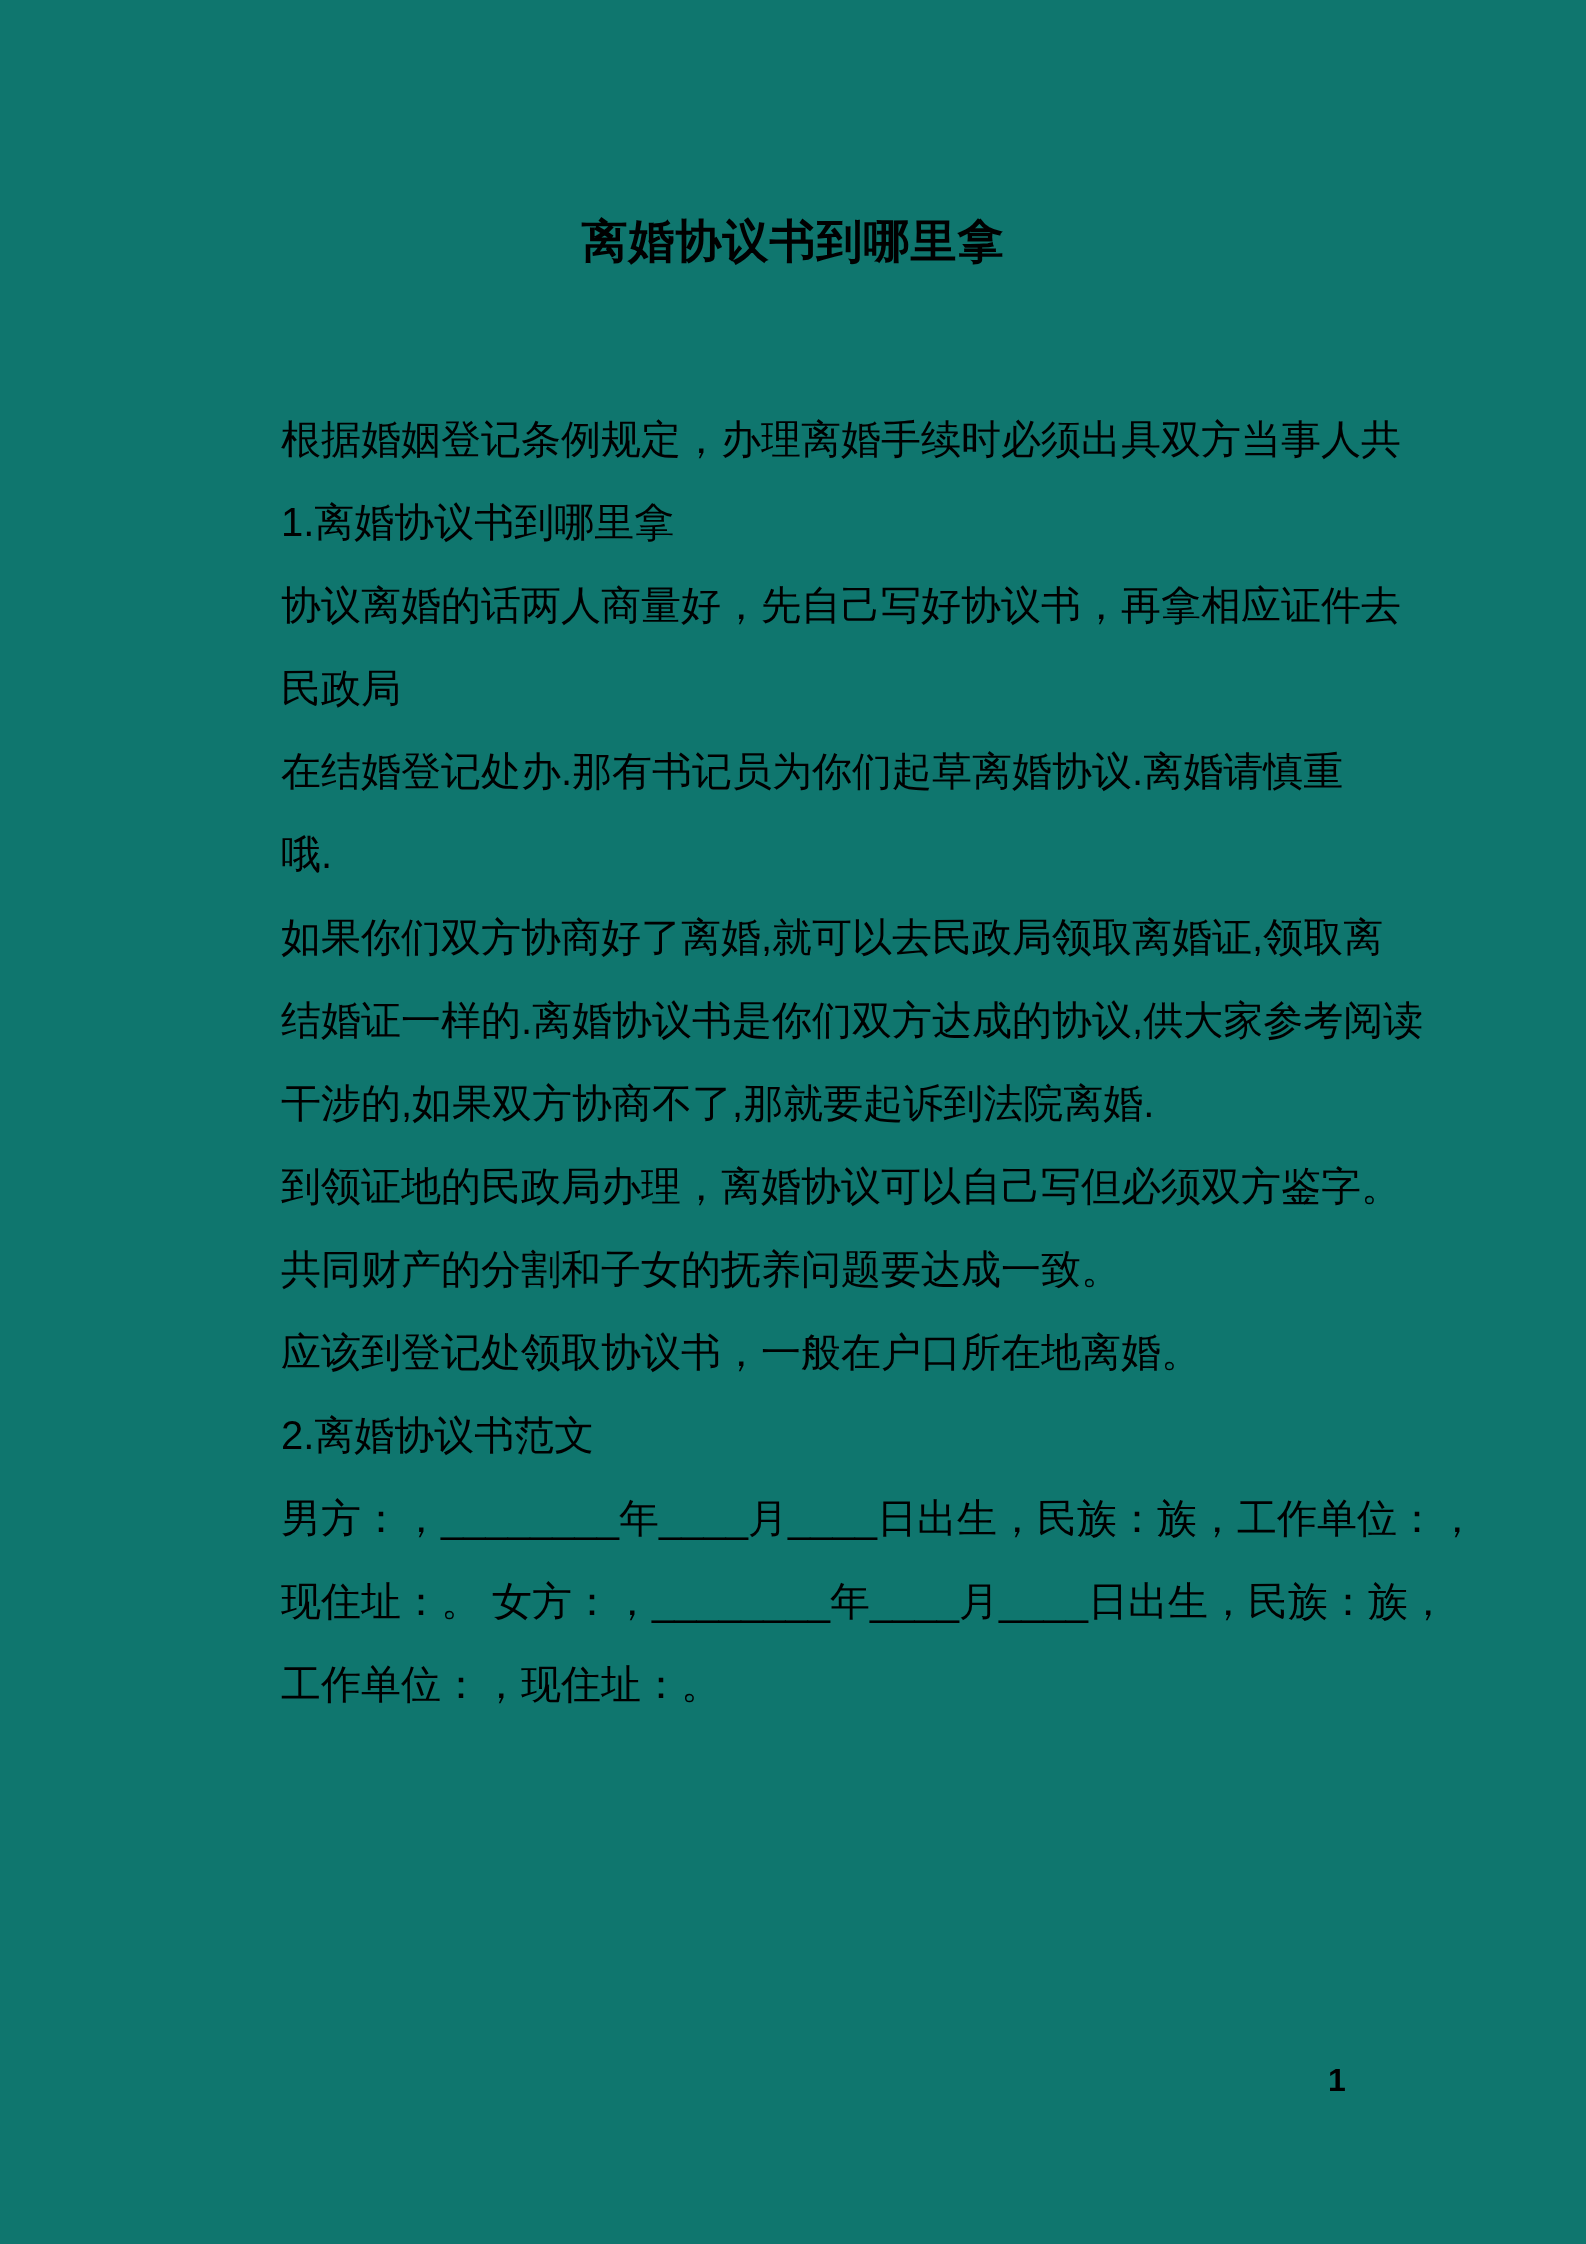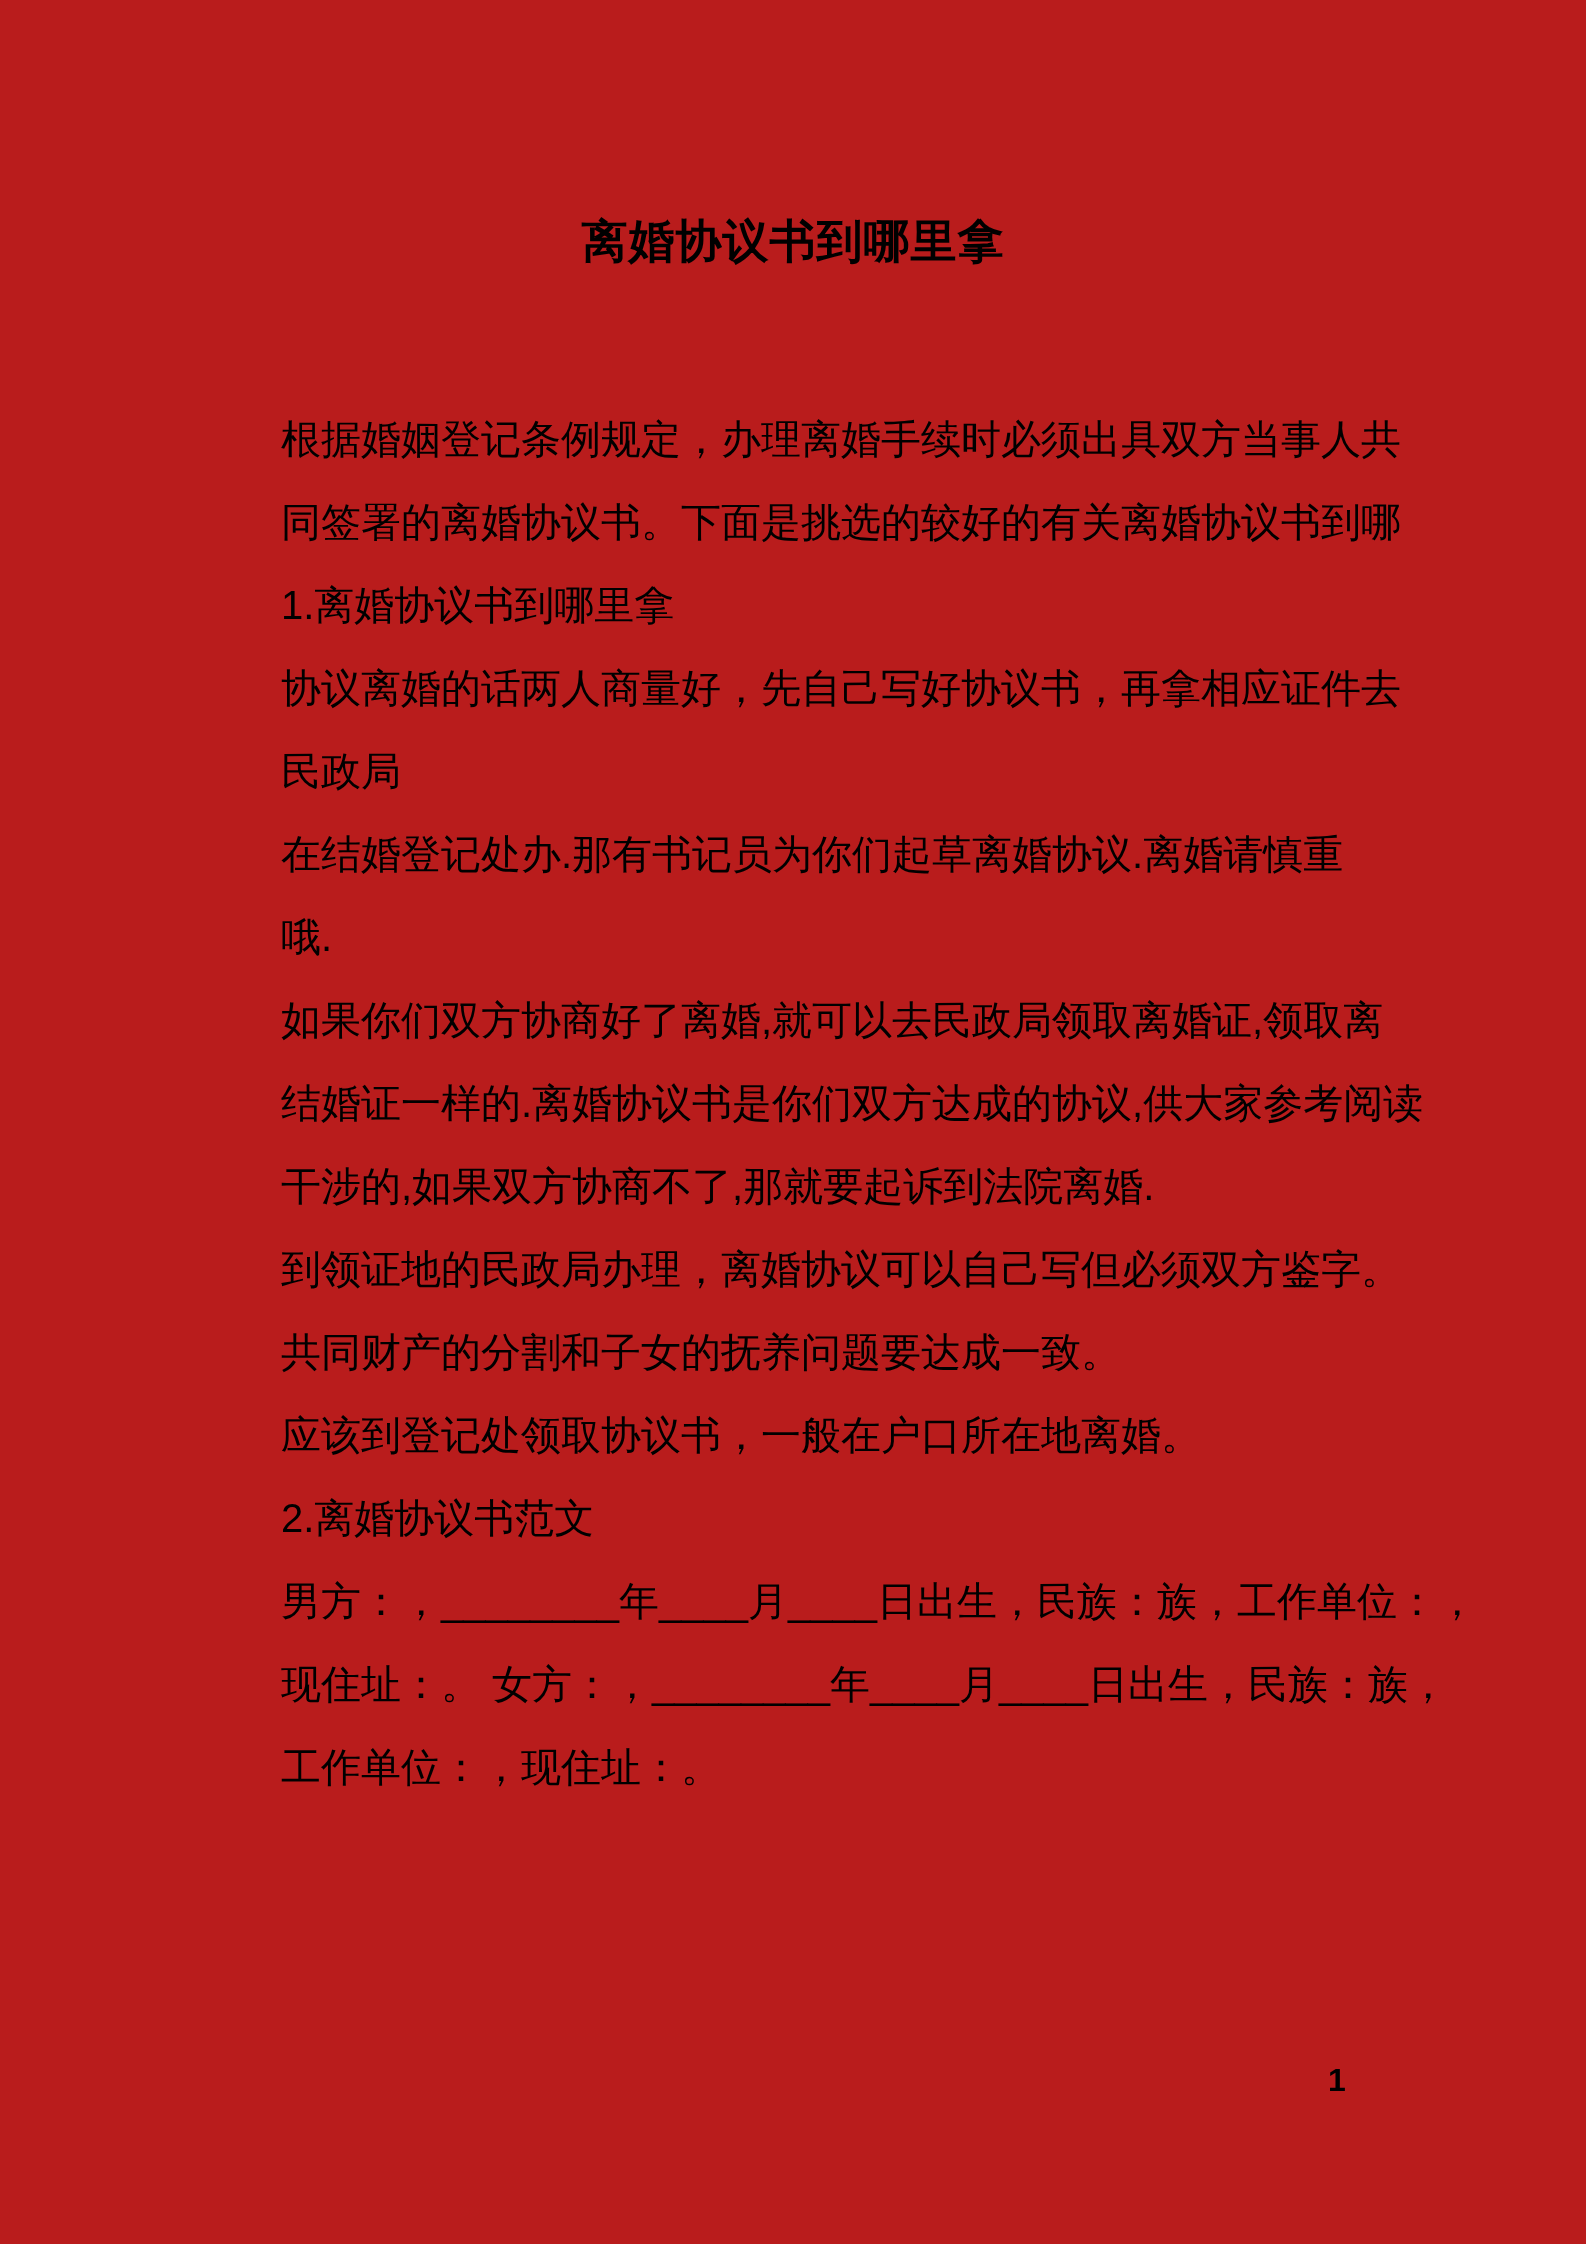--- a/index.html
+++ b/index.html
@@ -4,21 +4,21 @@
 <style>
   html, body {
     margin: 0;
     padding: 0;
     background: #ffffff;
   }
   .page {
     position: relative;
     width: 1586px;
     height: 2244px;
-    background: #b91c1c;
+    background: #0f766e;
     overflow: hidden;
     font-family: "Liberation Sans", "DejaVu Sans", sans-serif;
     color: #000000;
   }
   .doc-title {
     position: absolute;
     top: 202px;
     left: 0;
     width: 1586px;
     text-align: center;
@@ -54,21 +54,20 @@
 </style>
 </head>
 <body>
 
 <div class="page">
 
   <div class="doc-title">离婚协议书到哪里拿</div>
 
   <div class="doc-body">
     <div class="doc-line">根据婚姻登记条例规定，办理离婚手续时必须出具双方当事人共</div>
-    <div class="doc-line">同签署的离婚协议书。下面是挑选的较好的有关离婚协议书到哪</div>
     <div class="doc-line">1.离婚协议书到哪里拿</div>
     <div class="doc-line">协议离婚的话两人商量好，先自己写好协议书，再拿相应证件去</div>
     <div class="doc-line">民政局</div>
     <div class="doc-line">在结婚登记处办.那有书记员为你们起草离婚协议.离婚请慎重</div>
     <div class="doc-line">哦.</div>
     <div class="doc-line">如果你们双方协商好了离婚,就可以去民政局领取离婚证,领取离</div>
     <div class="doc-line">结婚证一样的.离婚协议书是你们双方达成的协议,供大家参考阅读</div>
     <div class="doc-line">干涉的,如果双方协商不了,那就要起诉到法院离婚.</div>
     <div class="doc-line">到领证地的民政局办理，离婚协议可以自己写但必须双方鉴字。</div>
     <div class="doc-line">共同财产的分割和子女的抚养问题要达成一致。</div>

